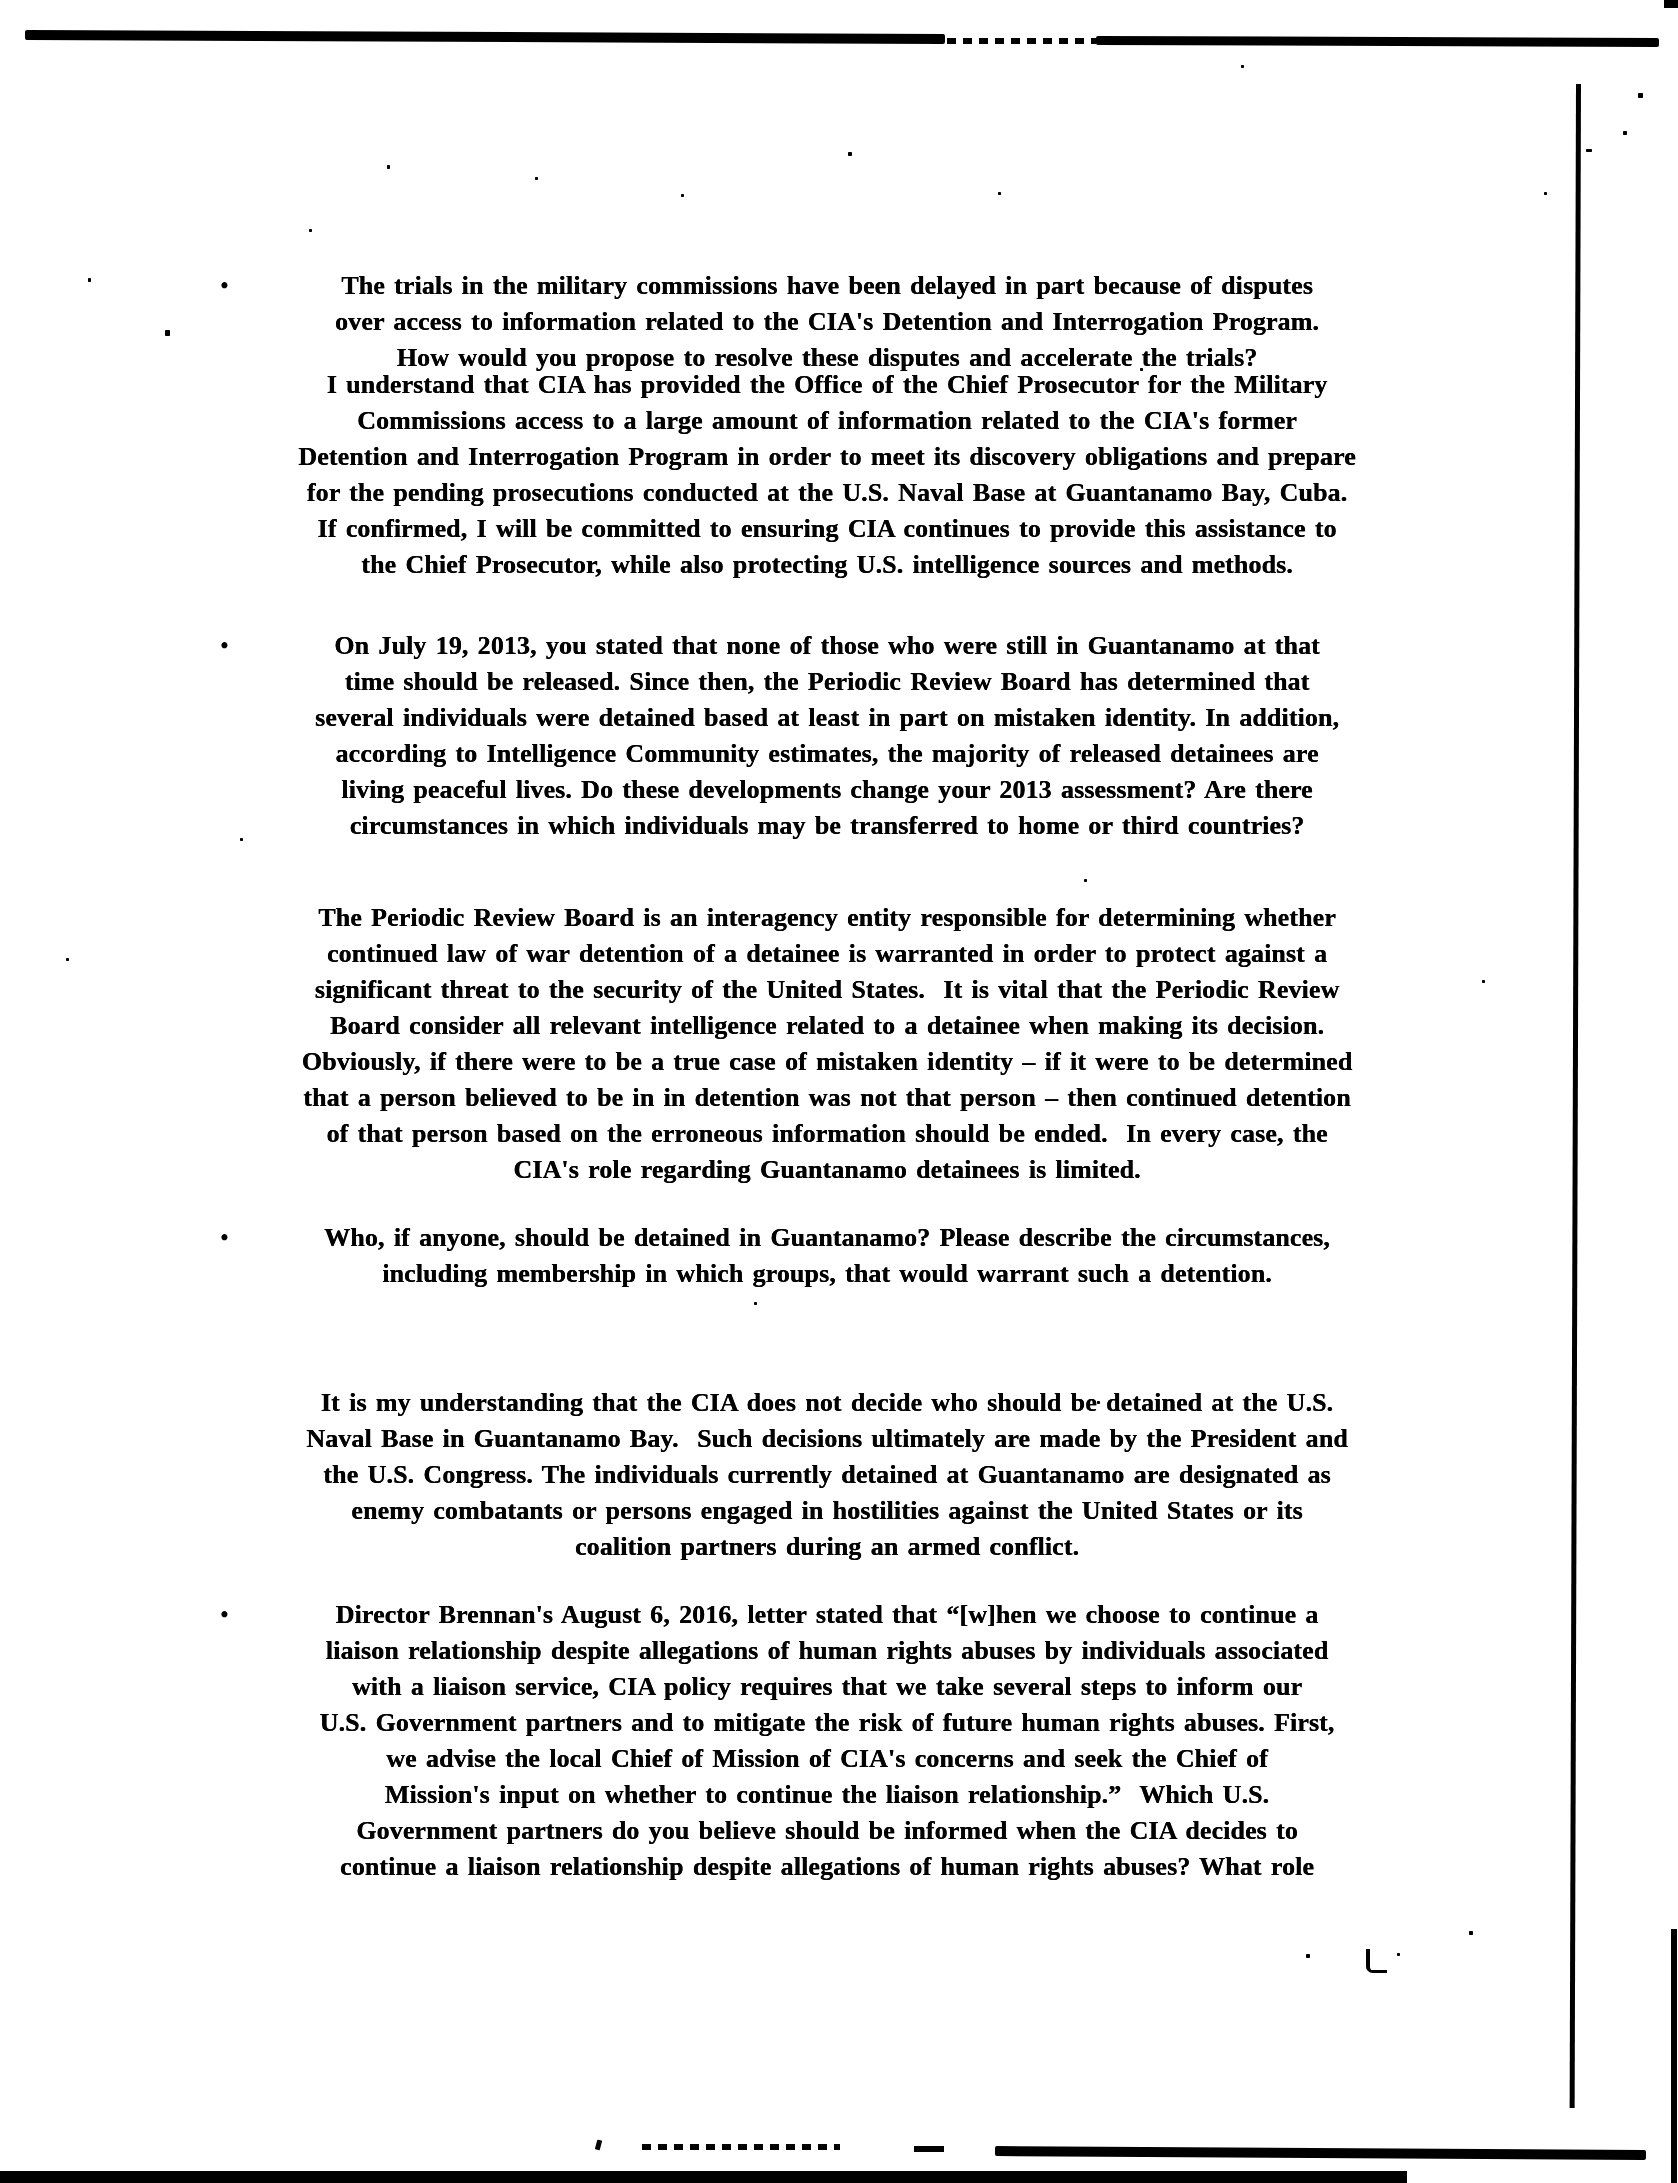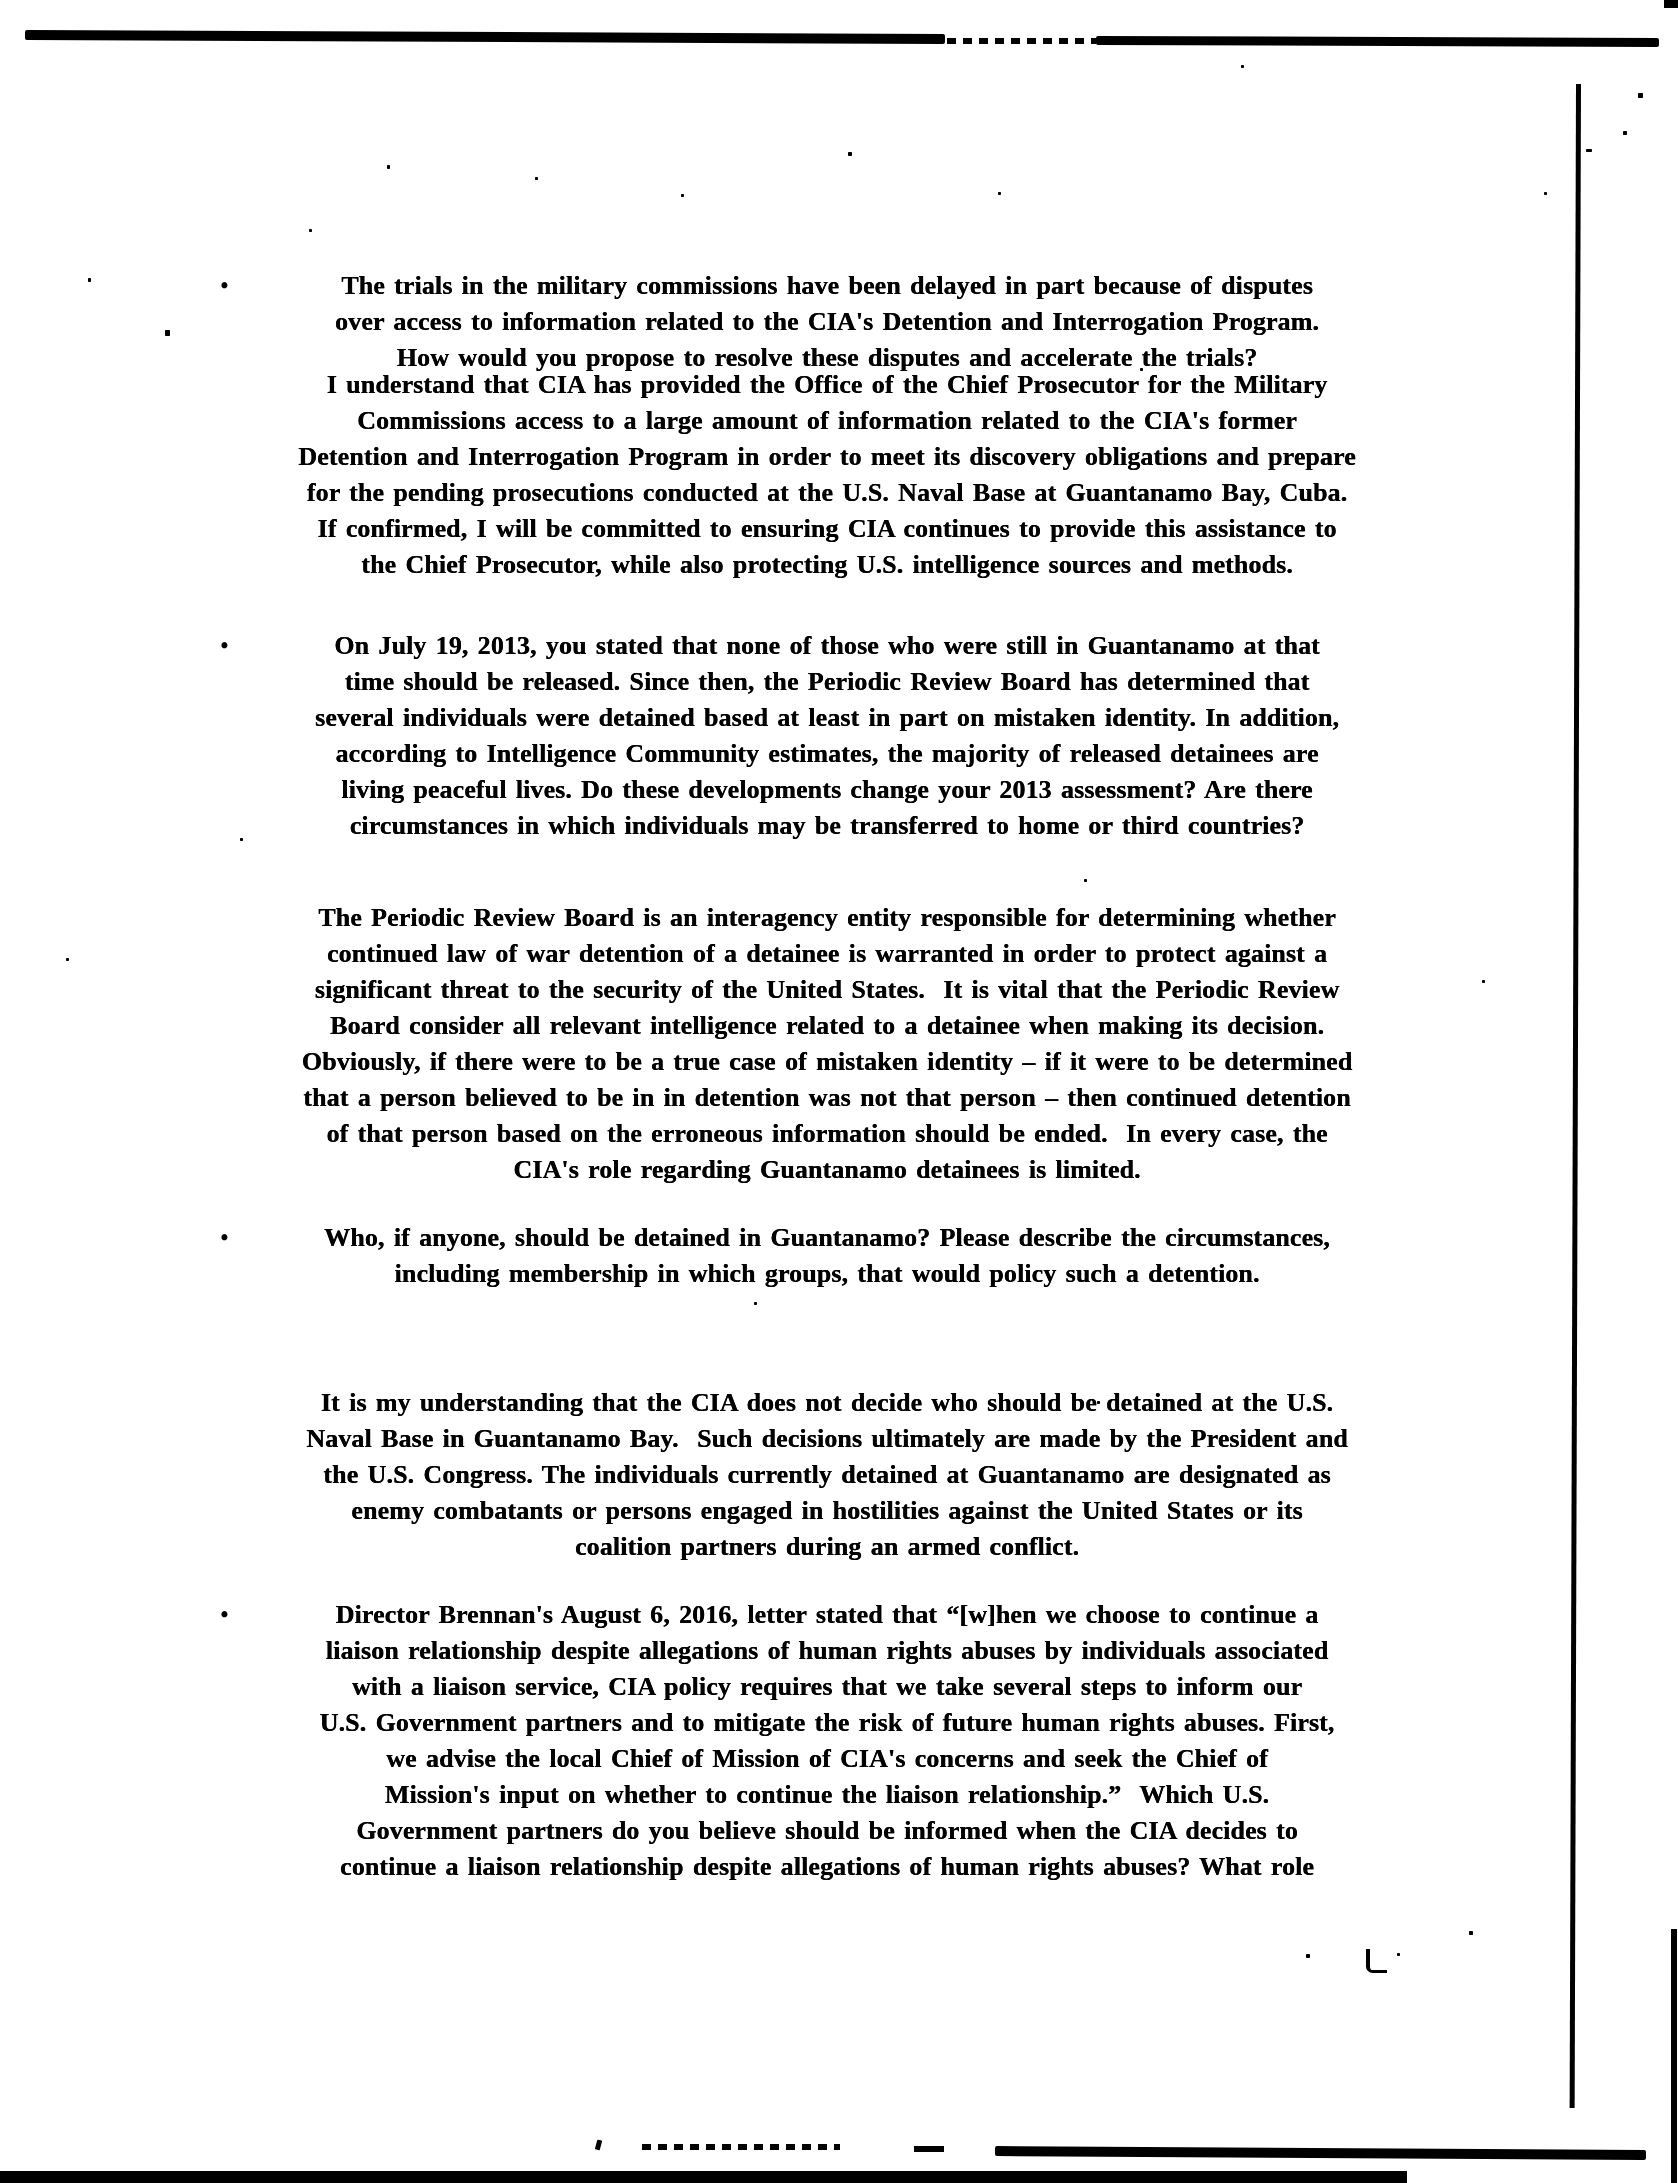--- a/index.html
+++ b/index.html
@@ -130,21 +130,21 @@
 Board consider all relevant intelligence related to a detainee when making its decision.
 Obviously, if there were to be a true case of mistaken identity – if it were to be determined
 that a person believed to be in in detention was not that person – then continued detention
 of that person based on the erroneous information should be ended.  In every case, the
 CIA's role regarding Guantanamo detainees is limited.</div>
   </div>
 
   <div class="content-block" style="top:1220px">
     <span class="bullet-marker">•</span>
     <div class="body-text">Who, if anyone, should be detained in Guantanamo? Please describe the circumstances,
-including membership in which groups, that would policy such a detention.</div>
+including membership in which groups, that would warrant such a detention.</div>
   </div>
 
   <div class="content-block" style="top:1385px">
     <div class="body-text">It is my understanding that the CIA does not decide who should be detained at the U.S.
 Naval Base in Guantanamo Bay.  Such decisions ultimately are made by the President and
 the U.S. Congress. The individuals currently detained at Guantanamo are designated as
 enemy combatants or persons engaged in hostilities against the United States or its
 coalition partners during an armed conflict.</div>
   </div>
 

